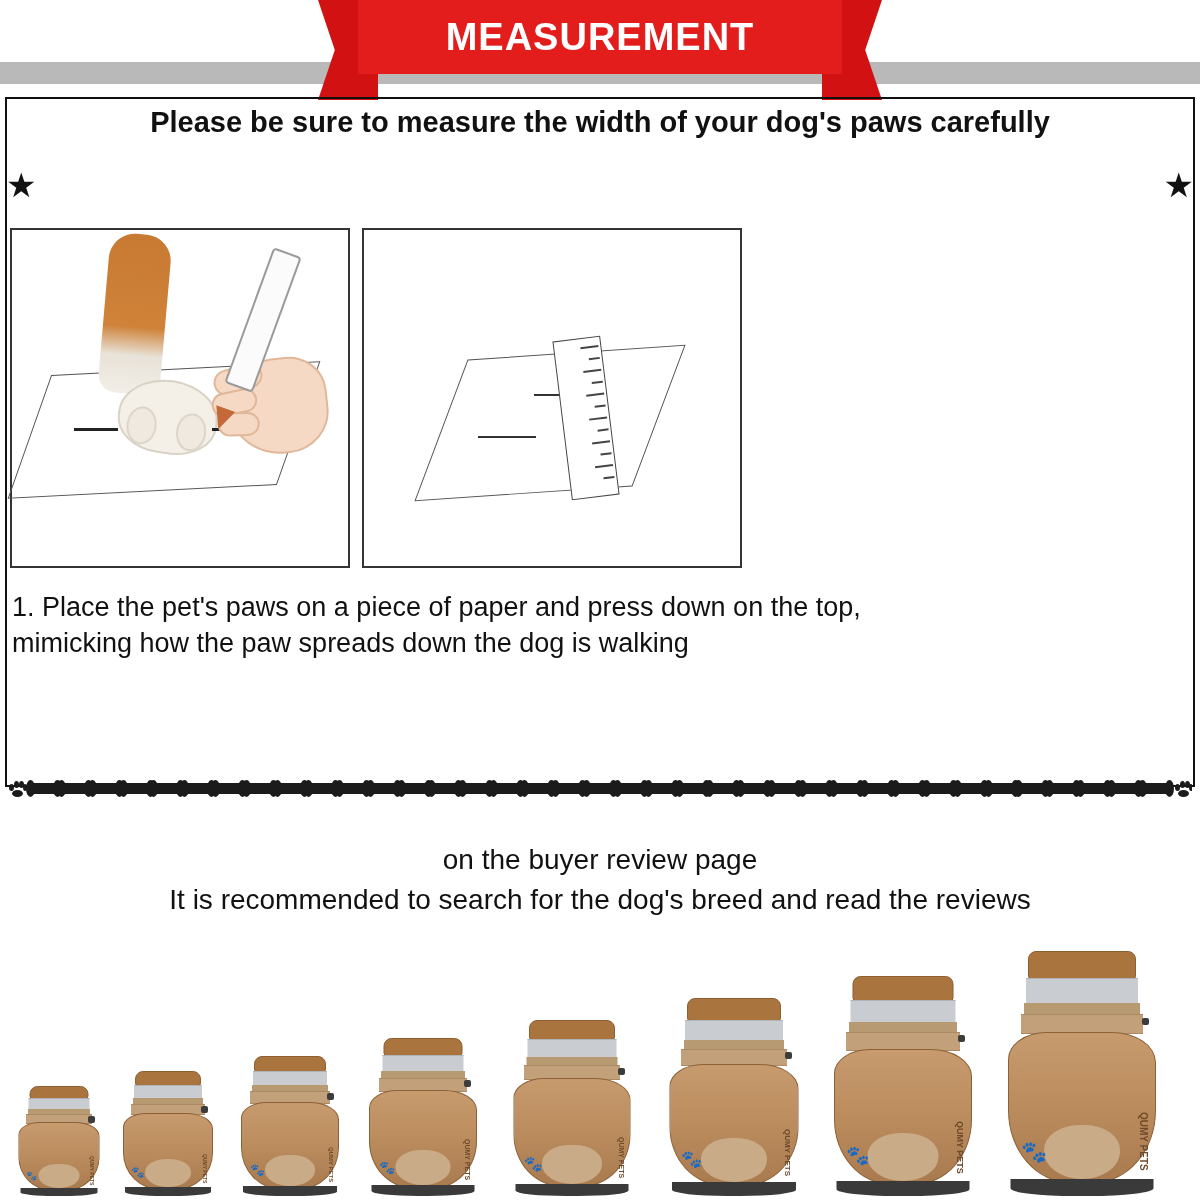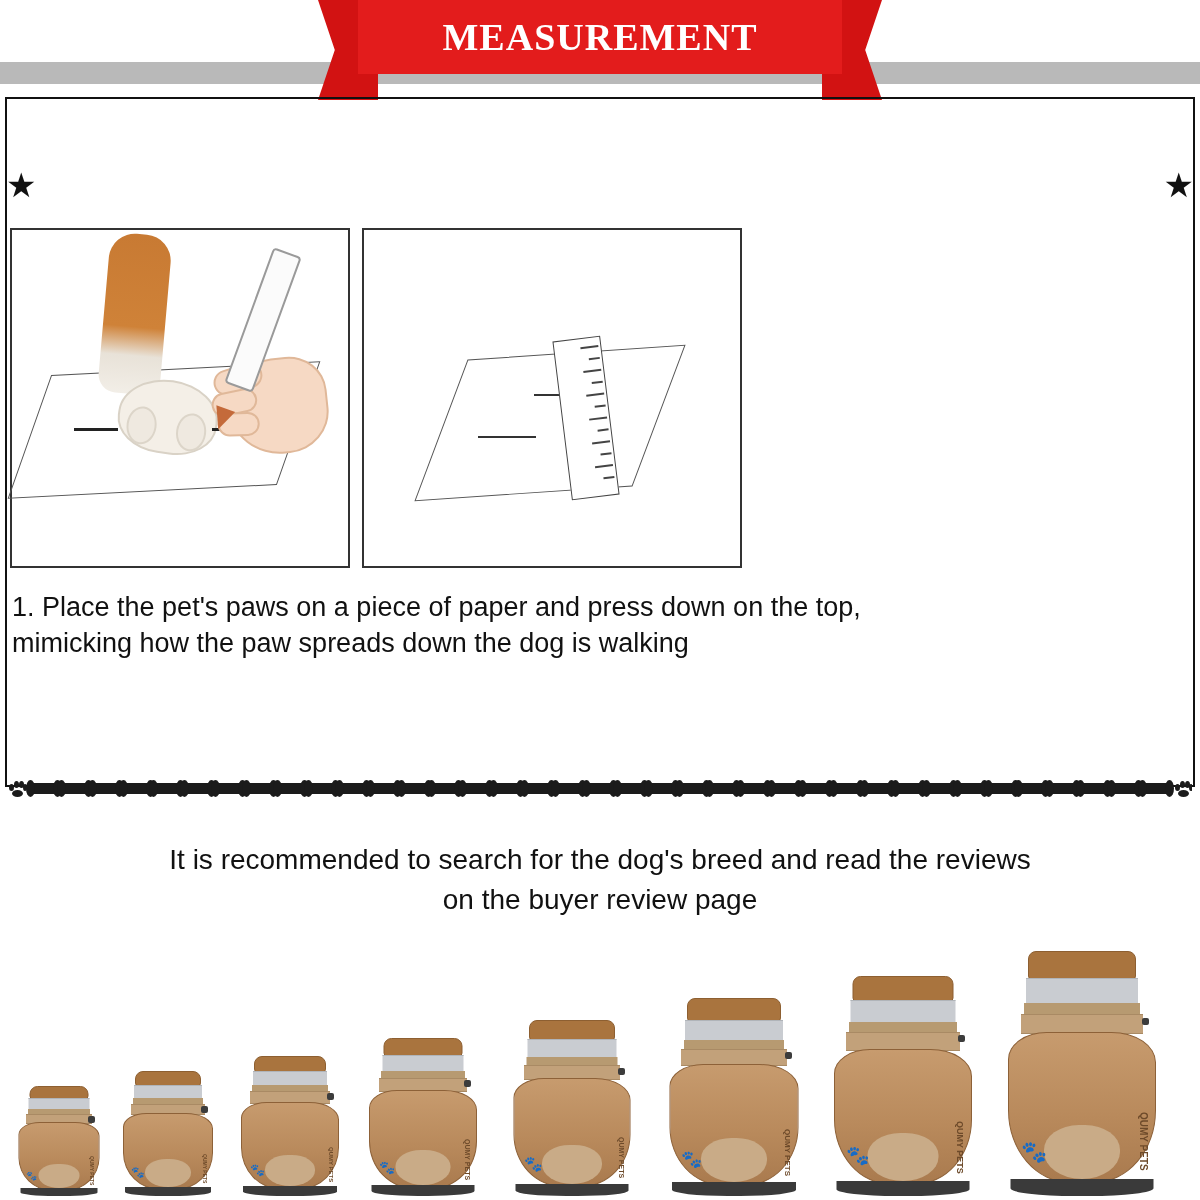--- a/index.html
+++ b/index.html
@@ -27,21 +27,20 @@
     width: 1200px;
     height: 22px;
     background: #b9b9b9;
   }
   .ribbon {
     position: absolute;
     left: 318px;
     top: 0;
     width: 564px;
     height: 100px;
-    font-family: Liberation Serif, serif;
   }
   .ribbon .tail-left,
   .ribbon .tail-right {
     position: absolute;
     top: 0;
     width: 60px;
     height: 100px;
     background: #d21212;
   }
   .ribbon .tail-left {
@@ -428,20 +427,21 @@
     </div>
   </div>
 </div>
 
 <div class="frame"></div>
 
 <div class="star left">★</div>
 <div class="star right">★</div>
 
 <div class="headline">
+  <div>Please be sure to measure the width of your dog's paws carefully</div>
 </div>
 
 <div class="panels">
 
   <div class="panel p1">
     <div class="sheet1"></div>
     <div class="leg"></div>
     <div class="paw"></div>
     <div class="mark-l"></div>
     <div class="mark-r"></div>
@@ -529,22 +529,22 @@
     <div class="pawmark">
       <div class="pad" style="left: 1px; top: 4px; width: 5px; height: 7px;"></div>
       <div class="pad" style="left: 6px; top: 1px; width: 5px; height: 7px;"></div>
       <div class="pad" style="left: 11px; top: 1px; width: 5px; height: 7px;"></div>
       <div class="pad" style="left: 15px; top: 4px; width: 4px; height: 7px;"></div>
       <div class="pad" style="left: 4px; top: 10px; width: 11px; height: 7px;"></div>
     </div>
   </div>
 
 <div class="recommend">
+  <div>on the buyer review page</div>
   <div>It is recommended to search for the dog's breed and read the reviews</div>
-  <div>on the buyer review page</div>
 </div>
 
 <div class="boots" id="boots-row">
     <div class="boot" style="left: 18px; width: 82px; height: 110px;">
       <div class="cuff" style="width:57px;height:12px;top:0;"></div>
       <div class="reflect" style="width:61px;height:11px;top:12px;"></div>
       <div class="stripe" style="width:62px;height:5px;top:23px;"></div>
       <div class="strapband" style="width:66px;height:8px;top:28px;"></div>
       <div class="buckle" style="right:5px;top:30px;"></div>
       <div class="body" style="width:79px;height:67px;top:36px;"></div>

